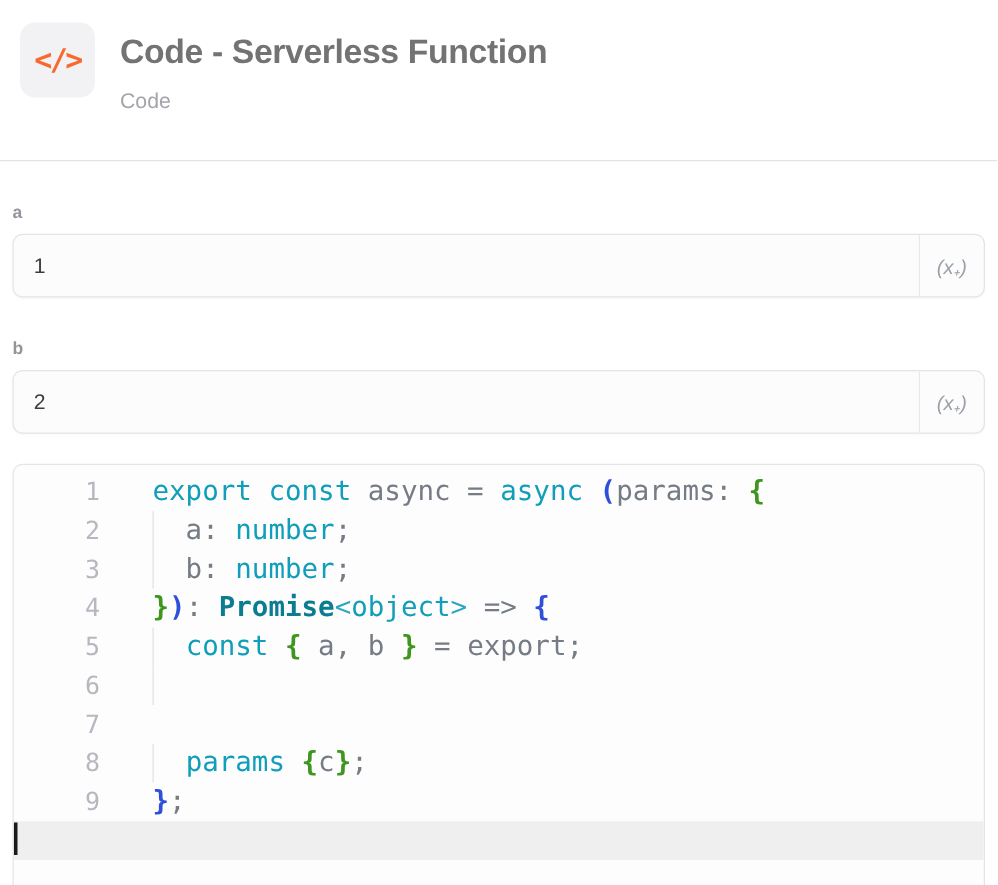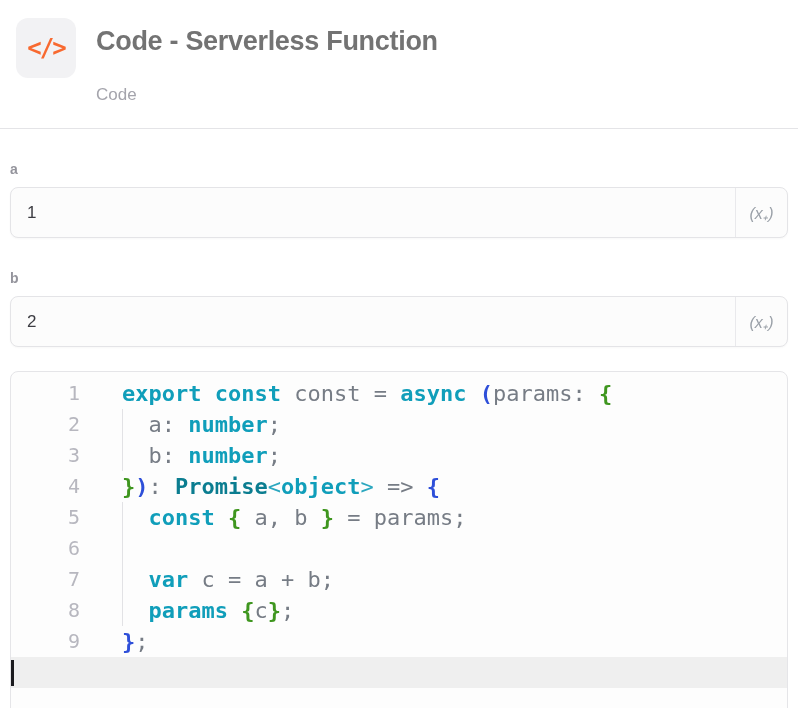--- a/index.html
+++ b/index.html
@@ -18,21 +18,21 @@
   html,body{width:798px;height:708px;overflow:hidden;background:#ffffff;
     font-family:"Liberation Sans", sans-serif;}
   
   .header{display:flex;align-items:flex-start;padding:18px 16px 0 16px;height:128px}
   .icon-box{width:60px;height:60px;border-radius:12px;background:#f2f2f4;
     display:flex;align-items:center;justify-content:center;flex:none}
   .icon-box .glyph{font-family:"DejaVu Sans Mono",monospace;font-weight:bold;
     font-size:24px;color:var(--accent);letter-spacing:-2px}
   .header-text{margin-left:20px;padding-top:8px}
   .title{font-size:27px;font-weight:700;color:#737373;letter-spacing:-0.3px}
-  .subtitle{margin-top:28px;font-size:17px;color:#a4a4ac}
+  .subtitle{margin-top:14px;font-size:17px;color:#a4a4ac}
   .divider{height:1px;background:#e4e4e7;width:100%}
   
   .fields{padding:0 10px}
   .field-label{display:block;margin-top:32px;margin-bottom:10px;
     font-size:14px;font-weight:600;color:#94949c}
   .input-wrap{display:flex;align-items:stretch;height:51px;background:#fcfcfc;
     border:1px solid #e4e4e7;border-radius:8px;overflow:hidden;
     box-shadow:0 1px 2px rgba(0,0,0,0.03)}
   .input-wrap input{flex:1;border:none;outline:none;background:transparent;
     padding:0 16px;font-size:17px;color:#3c3c42;font-family:"Liberation Sans",sans-serif}
@@ -45,21 +45,21 @@
     font-family:"DejaVu Sans Mono",monospace;font-size:22px;line-height:31px}
   .code-line{display:flex;height:31px;white-space:pre}
   .ln-num{flex:none;width:111px;padding-right:42px;text-align:right;
     color:var(--line-number);font-size:20px;line-height:31px;user-select:none}
   .ln-content{flex:1;position:relative;line-height:31px}
   .code-line.active .ln-content{background:var(--active-line)}
   .ln-content.guide::before{content:'';position:absolute;left:0;top:0;bottom:0;
     border-left:1px solid #e2e2e5}
   .cursor{display:inline-block;width:2.5px;height:26px;background:var(--cursor);
     vertical-align:middle;margin-top:-3px}
-  .tk-kw{color:var(--keyword);font-weight:bold}
+  .tk-kw{color:var(--keyword);font-weight:normal}
   .tk-type{color:var(--type);font-weight:bold}
   .tk-angle{color:var(--angle)}
   .tk-green{color:var(--green);font-weight:bold}
   .tk-blue{color:var(--blue);font-weight:bold}
   .tk-def{color:var(--code-default)}
 </style>
 </head>
 <body>
 
 <div class="header">
@@ -81,23 +81,23 @@
   </div>
 
   <label class="field-label">b</label>
   <div class="input-wrap">
     <input type="text" value="2" style="">
     <button class="var-btn">(x₊)</button>
   </div>
 </div>
 
 <div class="editor" id="editor-lines">
-    <div class="code-line"><span class="ln-num">1</span><span class="ln-content"><span class="tk-kw">export</span><span class="tk-def"> </span><span class="tk-kw">const</span><span class="tk-def"> const = </span><span class="tk-kw">async</span><span class="tk-def"> </span><span class="tk-blue">(</span><span class="tk-def">params: </span><span class="tk-green">{</span></span></div>
+    <div class="code-line"><span class="ln-num">1</span><span class="ln-content"><span class="tk-kw">export</span><span class="tk-def"> </span><span class="tk-kw">const</span><span class="tk-def"> async = </span><span class="tk-kw">async</span><span class="tk-def"> </span><span class="tk-blue">(</span><span class="tk-def">params: </span><span class="tk-green">{</span></span></div>
     <div class="code-line"><span class="ln-num">2</span><span class="ln-content guide"><span class="tk-def">  a: </span><span class="tk-kw">number</span><span class="tk-def">;</span></span></div>
     <div class="code-line"><span class="ln-num">3</span><span class="ln-content guide"><span class="tk-def">  b: </span><span class="tk-kw">number</span><span class="tk-def">;</span></span></div>
     <div class="code-line"><span class="ln-num">4</span><span class="ln-content"><span class="tk-green">}</span><span class="tk-blue">)</span><span class="tk-def">: </span><span class="tk-type">Promise</span><span class="tk-angle">&lt;</span><span class="tk-kw">object</span><span class="tk-angle">&gt;</span><span class="tk-def"> =&gt; </span><span class="tk-blue">{</span></span></div>
-    <div class="code-line"><span class="ln-num">5</span><span class="ln-content guide"><span class="tk-def">  </span><span class="tk-kw">const</span><span class="tk-def"> </span><span class="tk-green">{</span><span class="tk-def"> a, b </span><span class="tk-green">}</span><span class="tk-def"> = params;</span></span></div>
+    <div class="code-line"><span class="ln-num">5</span><span class="ln-content guide"><span class="tk-def">  </span><span class="tk-kw">const</span><span class="tk-def"> </span><span class="tk-green">{</span><span class="tk-def"> a, b </span><span class="tk-green">}</span><span class="tk-def"> = export;</span></span></div>
     <div class="code-line"><span class="ln-num">6</span><span class="ln-content guide"></span></div>
-    <div class="code-line"><span class="ln-num">7</span><span class="ln-content guide"><span class="tk-def">  </span><span class="tk-kw">var</span><span class="tk-def"> c = a + b;</span></span></div>
+    <div class="code-line"><span class="ln-num">7</span></div>
     <div class="code-line"><span class="ln-num">8</span><span class="ln-content guide"><span class="tk-def">  </span><span class="tk-kw">params</span><span class="tk-def"> </span><span class="tk-green">{</span><span class="tk-def">c</span><span class="tk-green">}</span><span class="tk-def">;</span></span></div>
     <div class="code-line"><span class="ln-num">9</span><span class="ln-content"><span class="tk-blue">}</span><span class="tk-def">;</span></span></div>
     <div class="code-line active"><span class="ln-content"><span class="cursor"></span></span></div>
   </div>
 
 </body></html>

